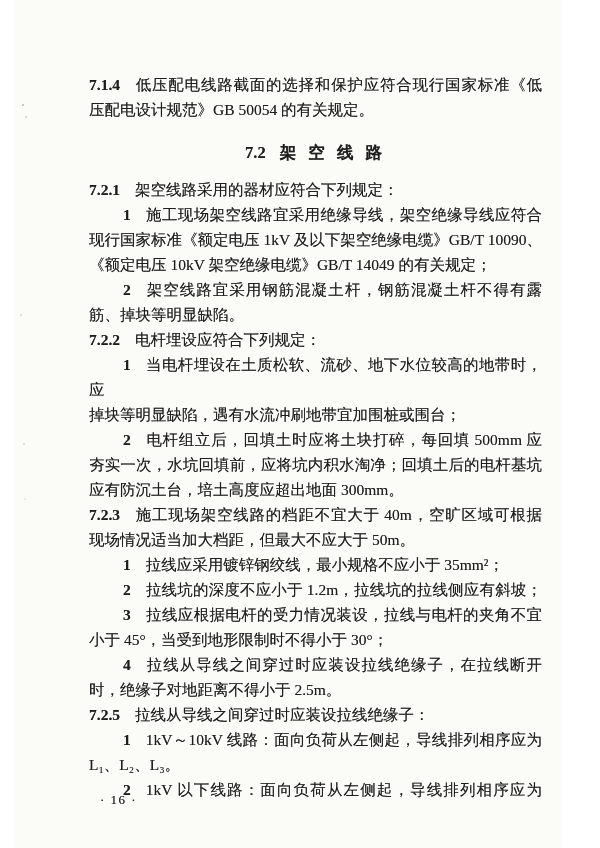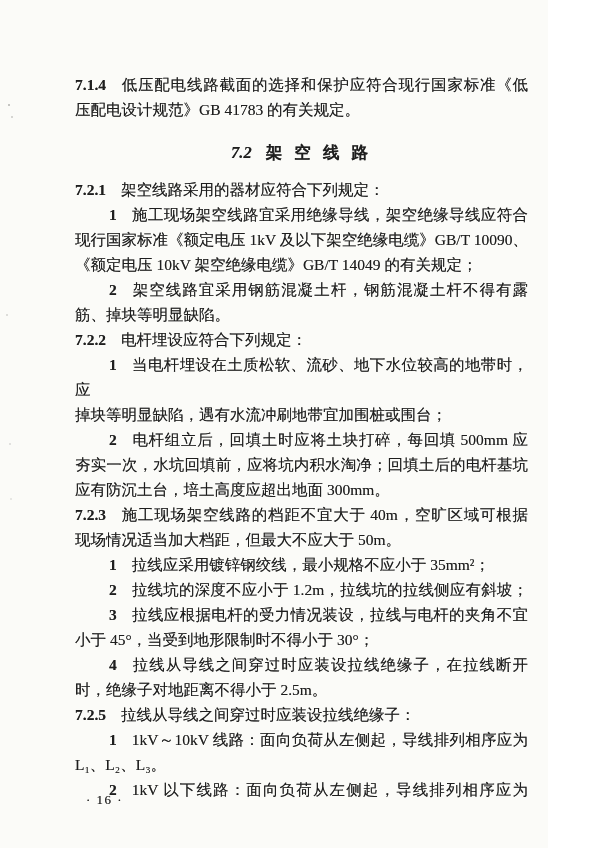--- a/index.html
+++ b/index.html
@@ -3,39 +3,40 @@
 <meta charset="utf-8">
 <style>
   html,body { margin:0; padding:0; }
   .page {
     position:relative;
     width:548px; height:848px;
     background:#fbfbf8;
     font-family:"Liberation Serif","DejaVu Serif",serif;
     color:#1e1e1e;
     overflow:hidden;
+    margin-left:14px;
   }
   .content {
     position:absolute;
     left:75px; top:72px;
     width:453px;
     font-size:15.5px;
     line-height:25px;
     text-shadow:0 0 0.4px rgba(20,20,20,0.55);
   }
   .line { text-align:justify; text-align-last:left; }
   .line.full { text-align-last:justify; }
   .item { text-indent:34px; }
   .num { font-weight:bold; margin-right:15px; }
   .heading {
     text-align:center; text-align-last:center;
     font-weight:bold; font-size:16.5px;
     margin-top:18px; margin-bottom:12px;
   }
-  .heading .num { margin-right:14px;font-style:italic; }
+  .heading .num { margin-right:14px; }
   .heading .htext { letter-spacing:4px; }
   .footer {
     position:absolute; left:86px; top:792px;
     font-size:13px; letter-spacing:1.5px;
     text-shadow:0 0 0.4px rgba(20,20,20,0.5);
   }
   .specks {
     position:absolute; left:8px; top:104px;
     width:2px; height:2px; background:rgba(120,120,118,0.55);
     border-radius:50%;
@@ -46,21 +47,21 @@
   }
 </style>
 </head>
 <body>
 
 <div class="page">
   <div class="specks"></div>
 
   <div class="content">
     <div class="line full"><span class="num">7.1.4</span><span>低压配电线路截面的选择和保护应符合现行国家标准《低</span></div>
-    <div class="line"><span>压配电设计规范》GB 41783 的有关规定。</span></div>
+    <div class="line"><span>压配电设计规范》GB 50054 的有关规定。</span></div>
 
     <div class="line heading"><span class="num">7.2</span><span class="htext">架 空 线 路</span></div>
 
     <div class="line"><span class="num">7.2.1</span><span>架空线路采用的器材应符合下列规定：</span></div>
     <div class="line full item"><span class="num">1</span><span>施工现场架空线路宜采用绝缘导线，架空绝缘导线应符合</span></div>
     <div class="line full"><span>现行国家标准《额定电压 1kV 及以下架空绝缘电缆》GB/T 10090、</span></div>
     <div class="line"><span>《额定电压 10kV 架空绝缘电缆》GB/T 14049 的有关规定；</span></div>
     <div class="line full item"><span class="num">2</span><span>架空线路宜采用钢筋混凝土杆，钢筋混凝土杆不得有露</span></div>
     <div class="line"><span>筋、掉块等明显缺陷。</span></div>
 

